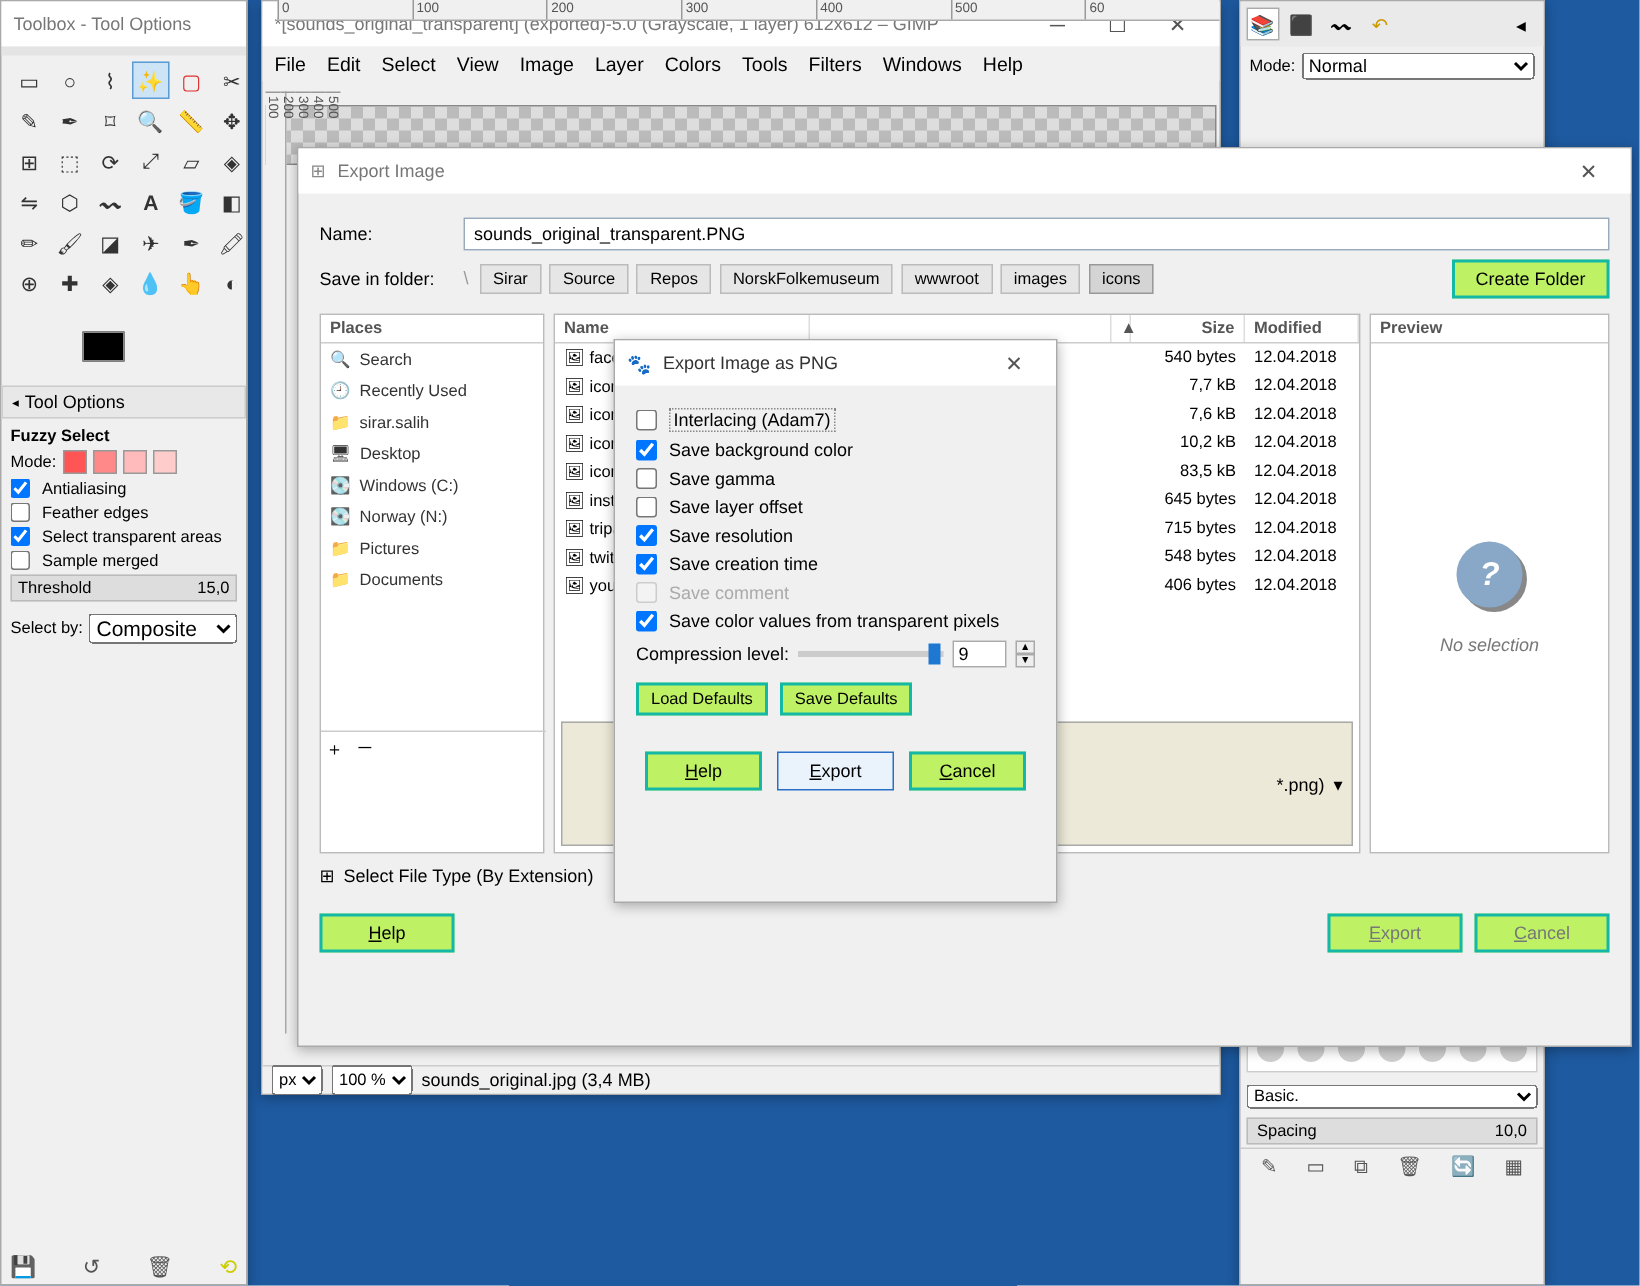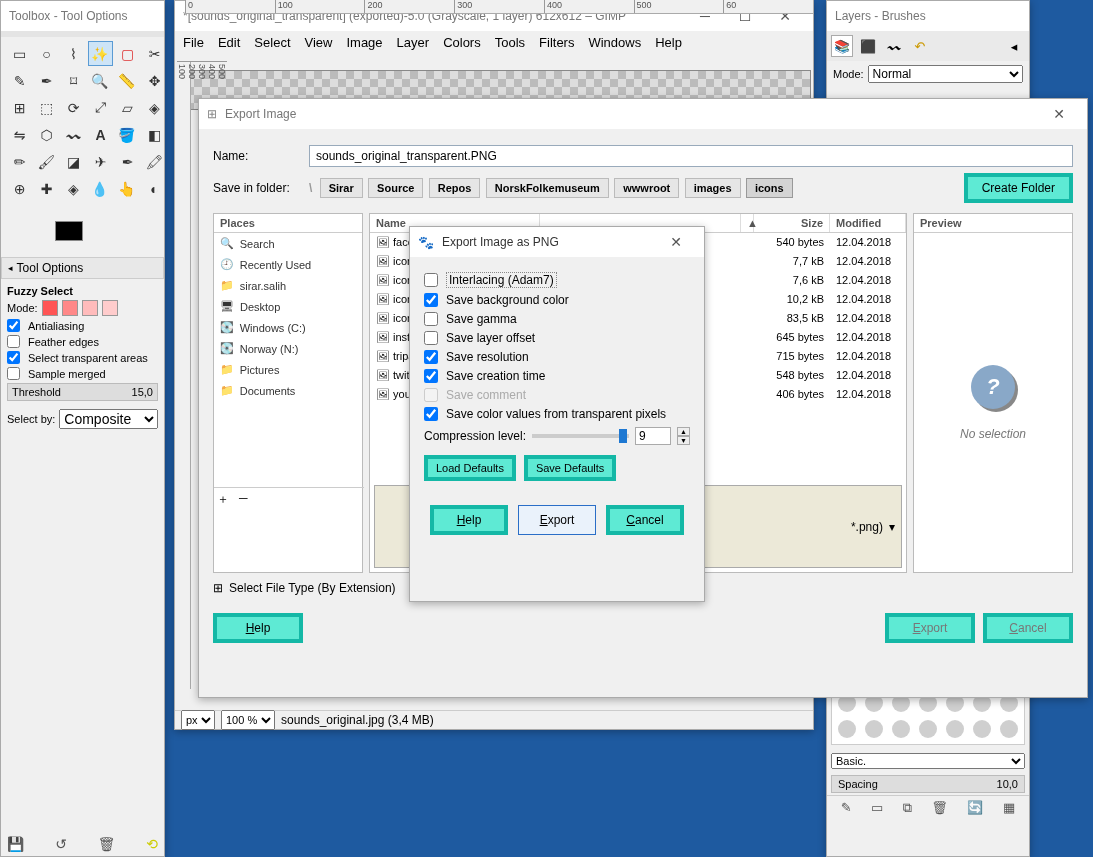--- a/index.html
+++ b/index.html
@@ -111,21 +111,21 @@
 .export-body { padding: 10px 14px; }
 .form-row { display: flex; align-items: center; gap: 10px; margin: 6px 0; }
 .form-row label { width: 86px; }
 .form-row input[type=text] {
   flex:1; border:1px solid #9ab; padding:3px 6px; font-size:12px;
   background:#fff;
 }
 .crumb { display:inline-block; border:1px solid #bbb; background:#e6e6e6; padding:3px 8px; margin-right:2px; font-size:11px; }
 .crumb.active { background:#d4d4d4; border-color:#999; }
 .btn {
-  border:4px solid #14b8a6; background:#5eead4; padding:4px 14px;
+  border:2px solid #14b8a6; background:#bef264; padding:4px 14px;
   font-size:12px; cursor:default;
 }
 .btn.primary { border:1px solid #2a6ec7; background:#eaf2fb; }
 .browser {
   display:flex; gap:6px; margin-top:10px; height:360px;
 }
 .places { width:150px; border:1px solid #bbb; background:#fff; }
 .places .hdr { padding:3px 6px; font-size:11px; border-bottom:1px solid #ccc; font-weight:600; color:#555;}
 .places .item { padding:4px 6px; display:flex; align-items:center; gap:6px; font-size:11px; color:#333;}
 .places .toolbar { border-top:1px solid #ccc; padding:3px; display:flex; gap:10px; }
@@ -234,23 +234,20 @@
       <span>500</span>
   </div>
   <div class="statusbar">
     <select><option>px</option></select>
     <select><option>100 %</option></select>
     <span>sounds_original.jpg (3,4 MB)</span>
   </div>
 </div>
 
 <div class="window layers-win">
-  <div class="titlebar">
-    <span class="title">Layers - Brushes</span>
-  </div>
   <div class="tabstrip">
     <div class="tab active">📚</div>
     <div class="tab" style="color:#d33;">⬛</div>
     <div class="tab">〰</div>
     <div class="tab" style="color:#c90;">↶</div>
     <div class="spacer"></div>
     <div class="tab">◂</div>
   </div>
   <div class="mode-row">
     <span>Mode:</span>
@@ -296,21 +293,21 @@
     <span class="title">Export Image</span>
     <span class="winbtn">✕</span>
   </div>
   <div class="export-body">
     <div class="form-row">
       <label>Name:</label>
       <input type="text" value="sounds_original_transparent.PNG" style="">
     </div>
     <div class="form-row">
       <label>Save in folder:</label>
-      <div style="flex:1;font-weight:bold;">
+      <div style="flex:1;">
         <span style="color:#999;margin-right:4px;">\</span>
         <span class="crumb">Sirar</span>
         <span class="crumb">Source</span>
         <span class="crumb">Repos</span>
         <span class="crumb">NorskFolkemuseum</span>
         <span class="crumb">wwwroot</span>
         <span class="crumb">images</span>
         <span class="crumb active">icons</span>
       </div>
       <button class="btn">Create Folder</button>

